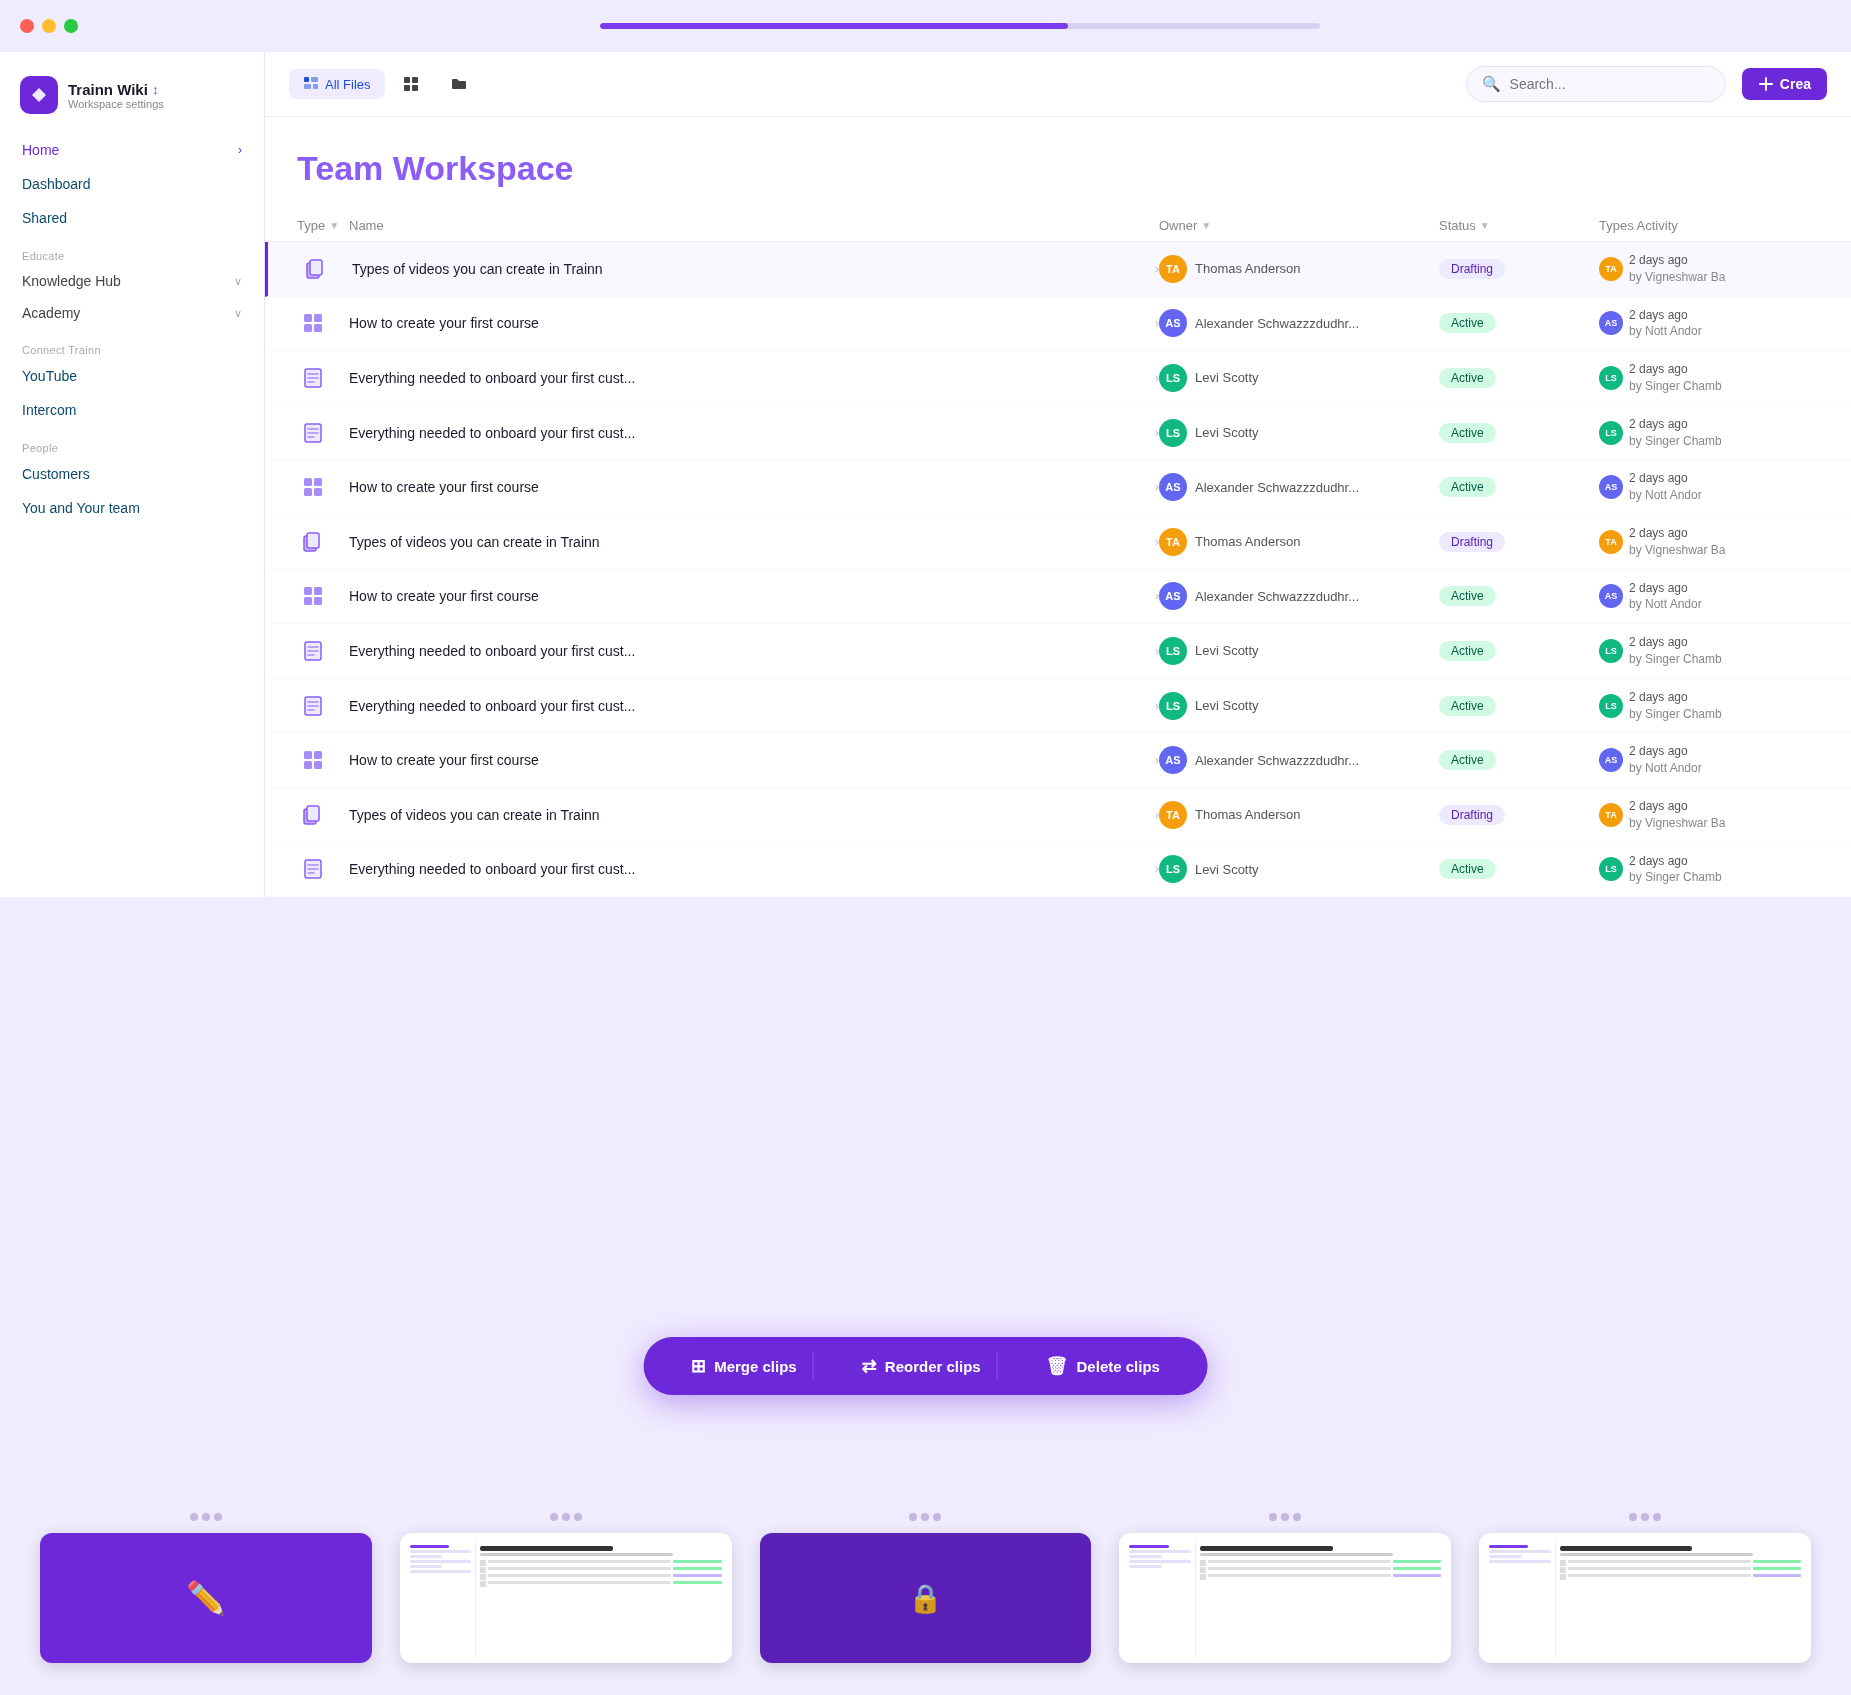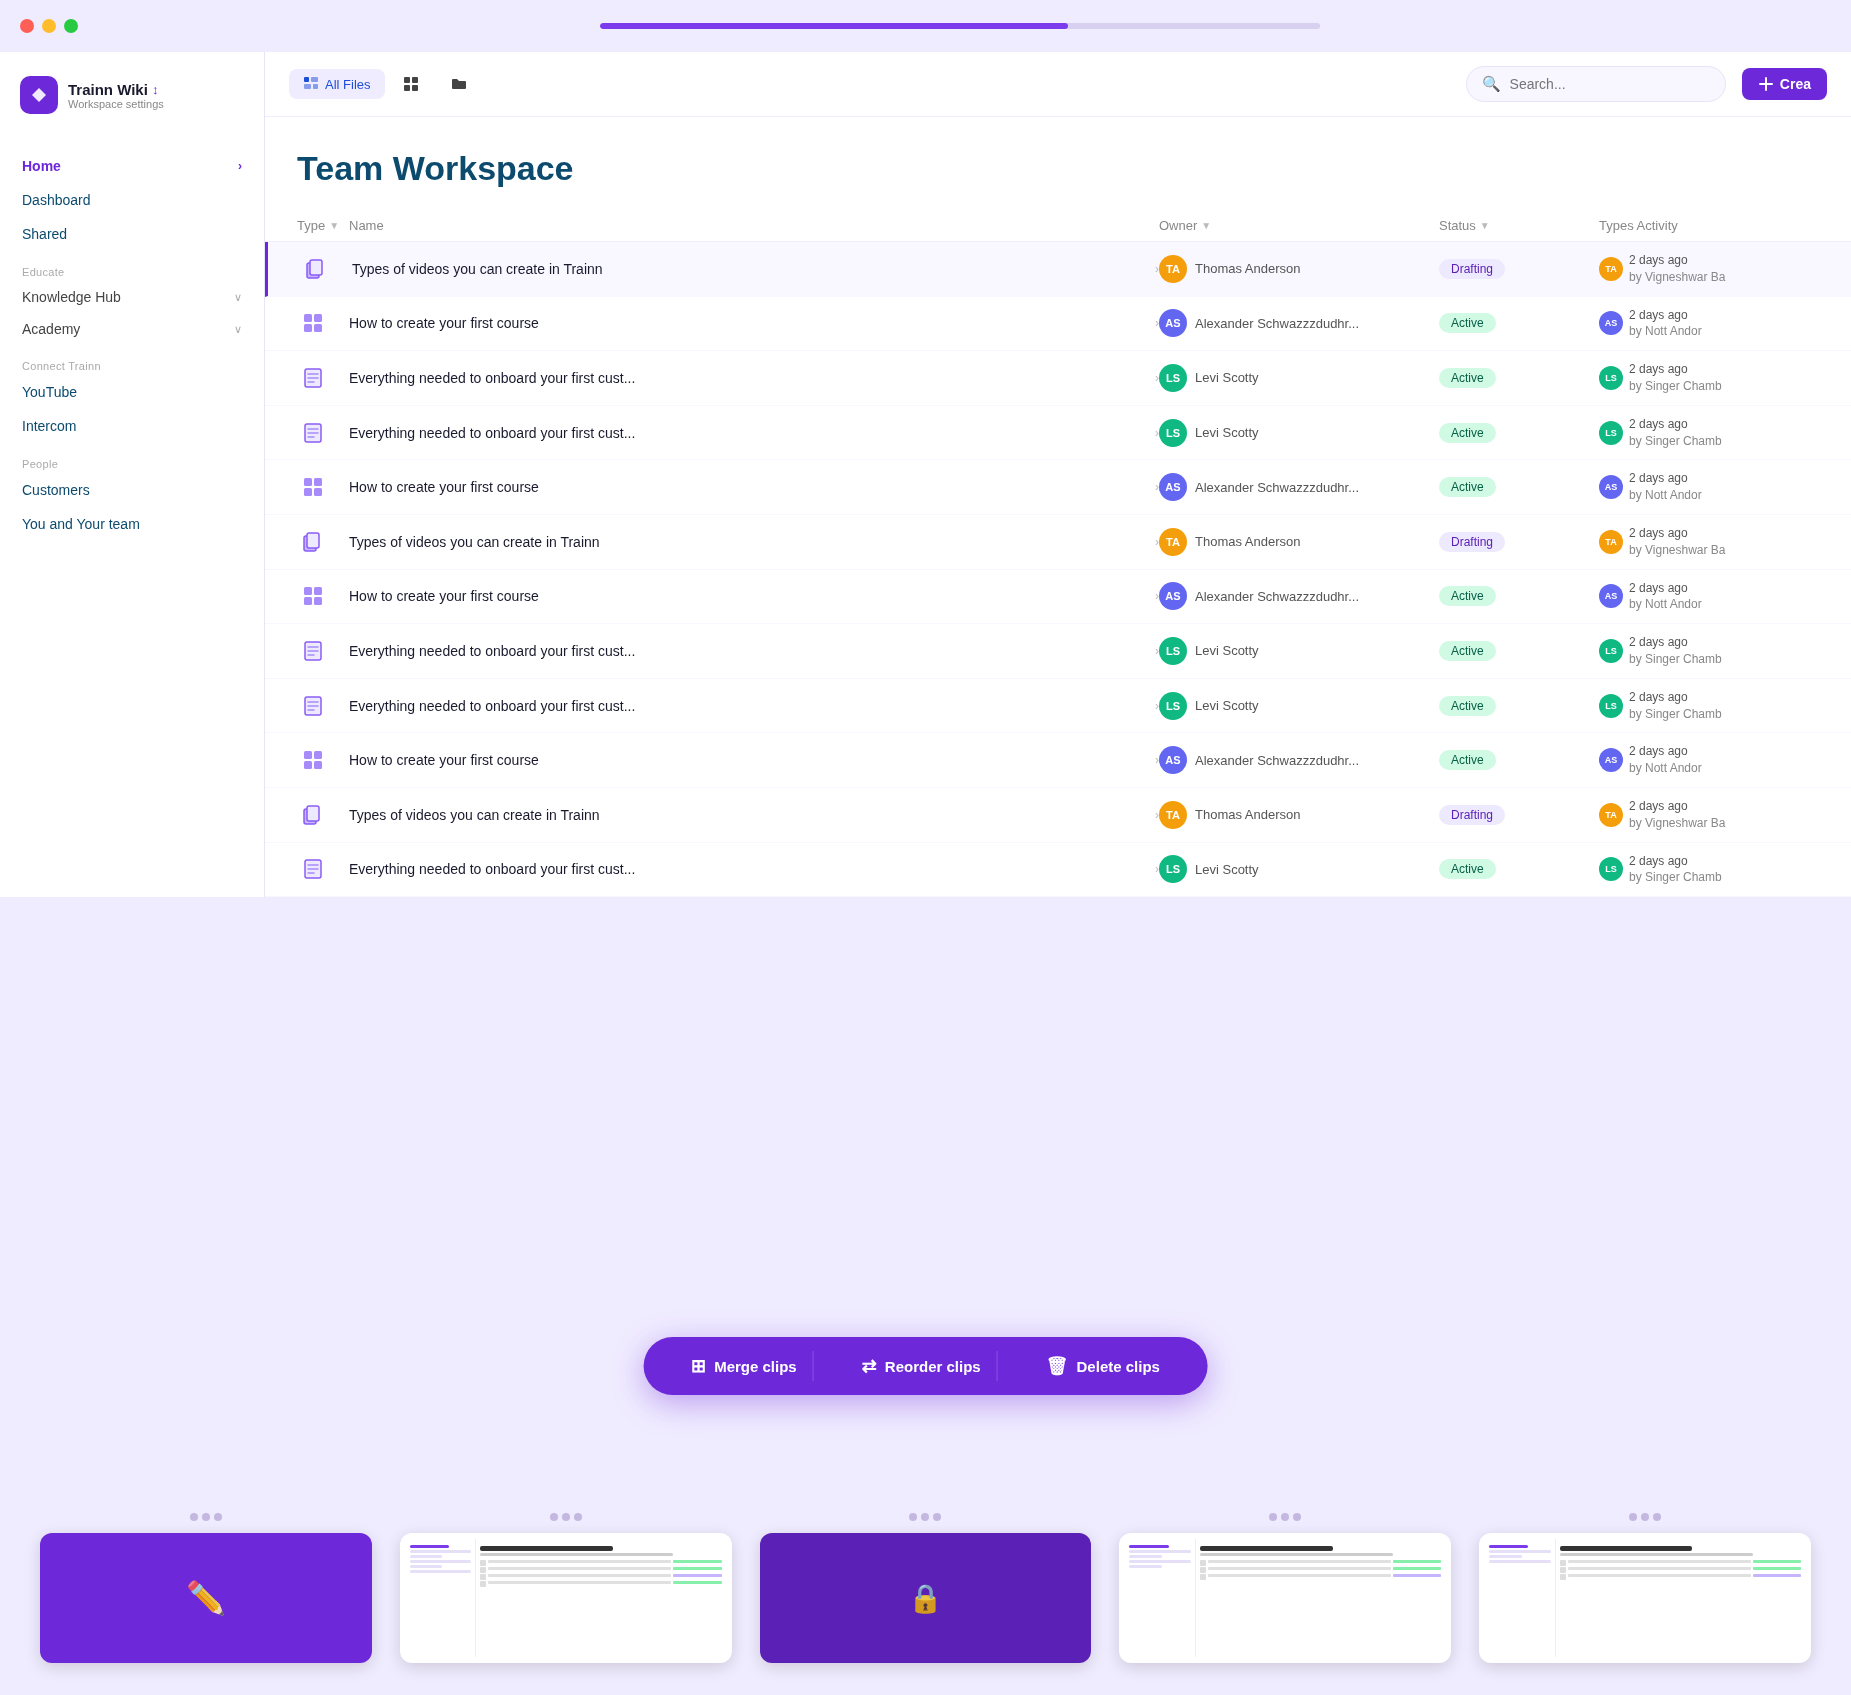--- a/index.html
+++ b/index.html
@@ -91,21 +91,21 @@
       display: flex;
       align-items: center;
       justify-content: space-between;
       padding: 8px 10px;
       border-radius: 8px;
       cursor: pointer;
       font-size: 14px;
       color: #0c4a6e;
       margin-bottom: 2px;
     }
-    .nav-item.active { color: #6d28d9; font-weight: 700; margin-top: 16px; }
+    .nav-item.active { color: #6d28d9; font-weight: 400; }
     .nav-item.active .nav-chevron { color: #6d28d9; }
     .nav-chevron { font-size: 12px; color: #aaa; }
     .nav-section-label {
       font-size: 11px;
       color: #aaa;
       padding: 14px 10px 4px;
       font-weight: 500;
       letter-spacing: 0.3px;
     }
     .nav-group-item {
@@ -189,21 +189,21 @@
       margin-left: 12px;
     }
 
     
     .page-header {
       padding: 32px 32px 16px;
     }
     .page-title {
       font-size: 34px;
       font-weight: 800;
-      color: #0c4a6e;
+      color: #8b5cf6;
       margin-bottom: 6px;
     }
     .page-subtitle {
       font-size: 14px;
       color: #888;
     }
     .table-header {
       display: grid;
       grid-template-columns: 52px 1fr 280px 160px 220px;
       padding: 8px 32px;

